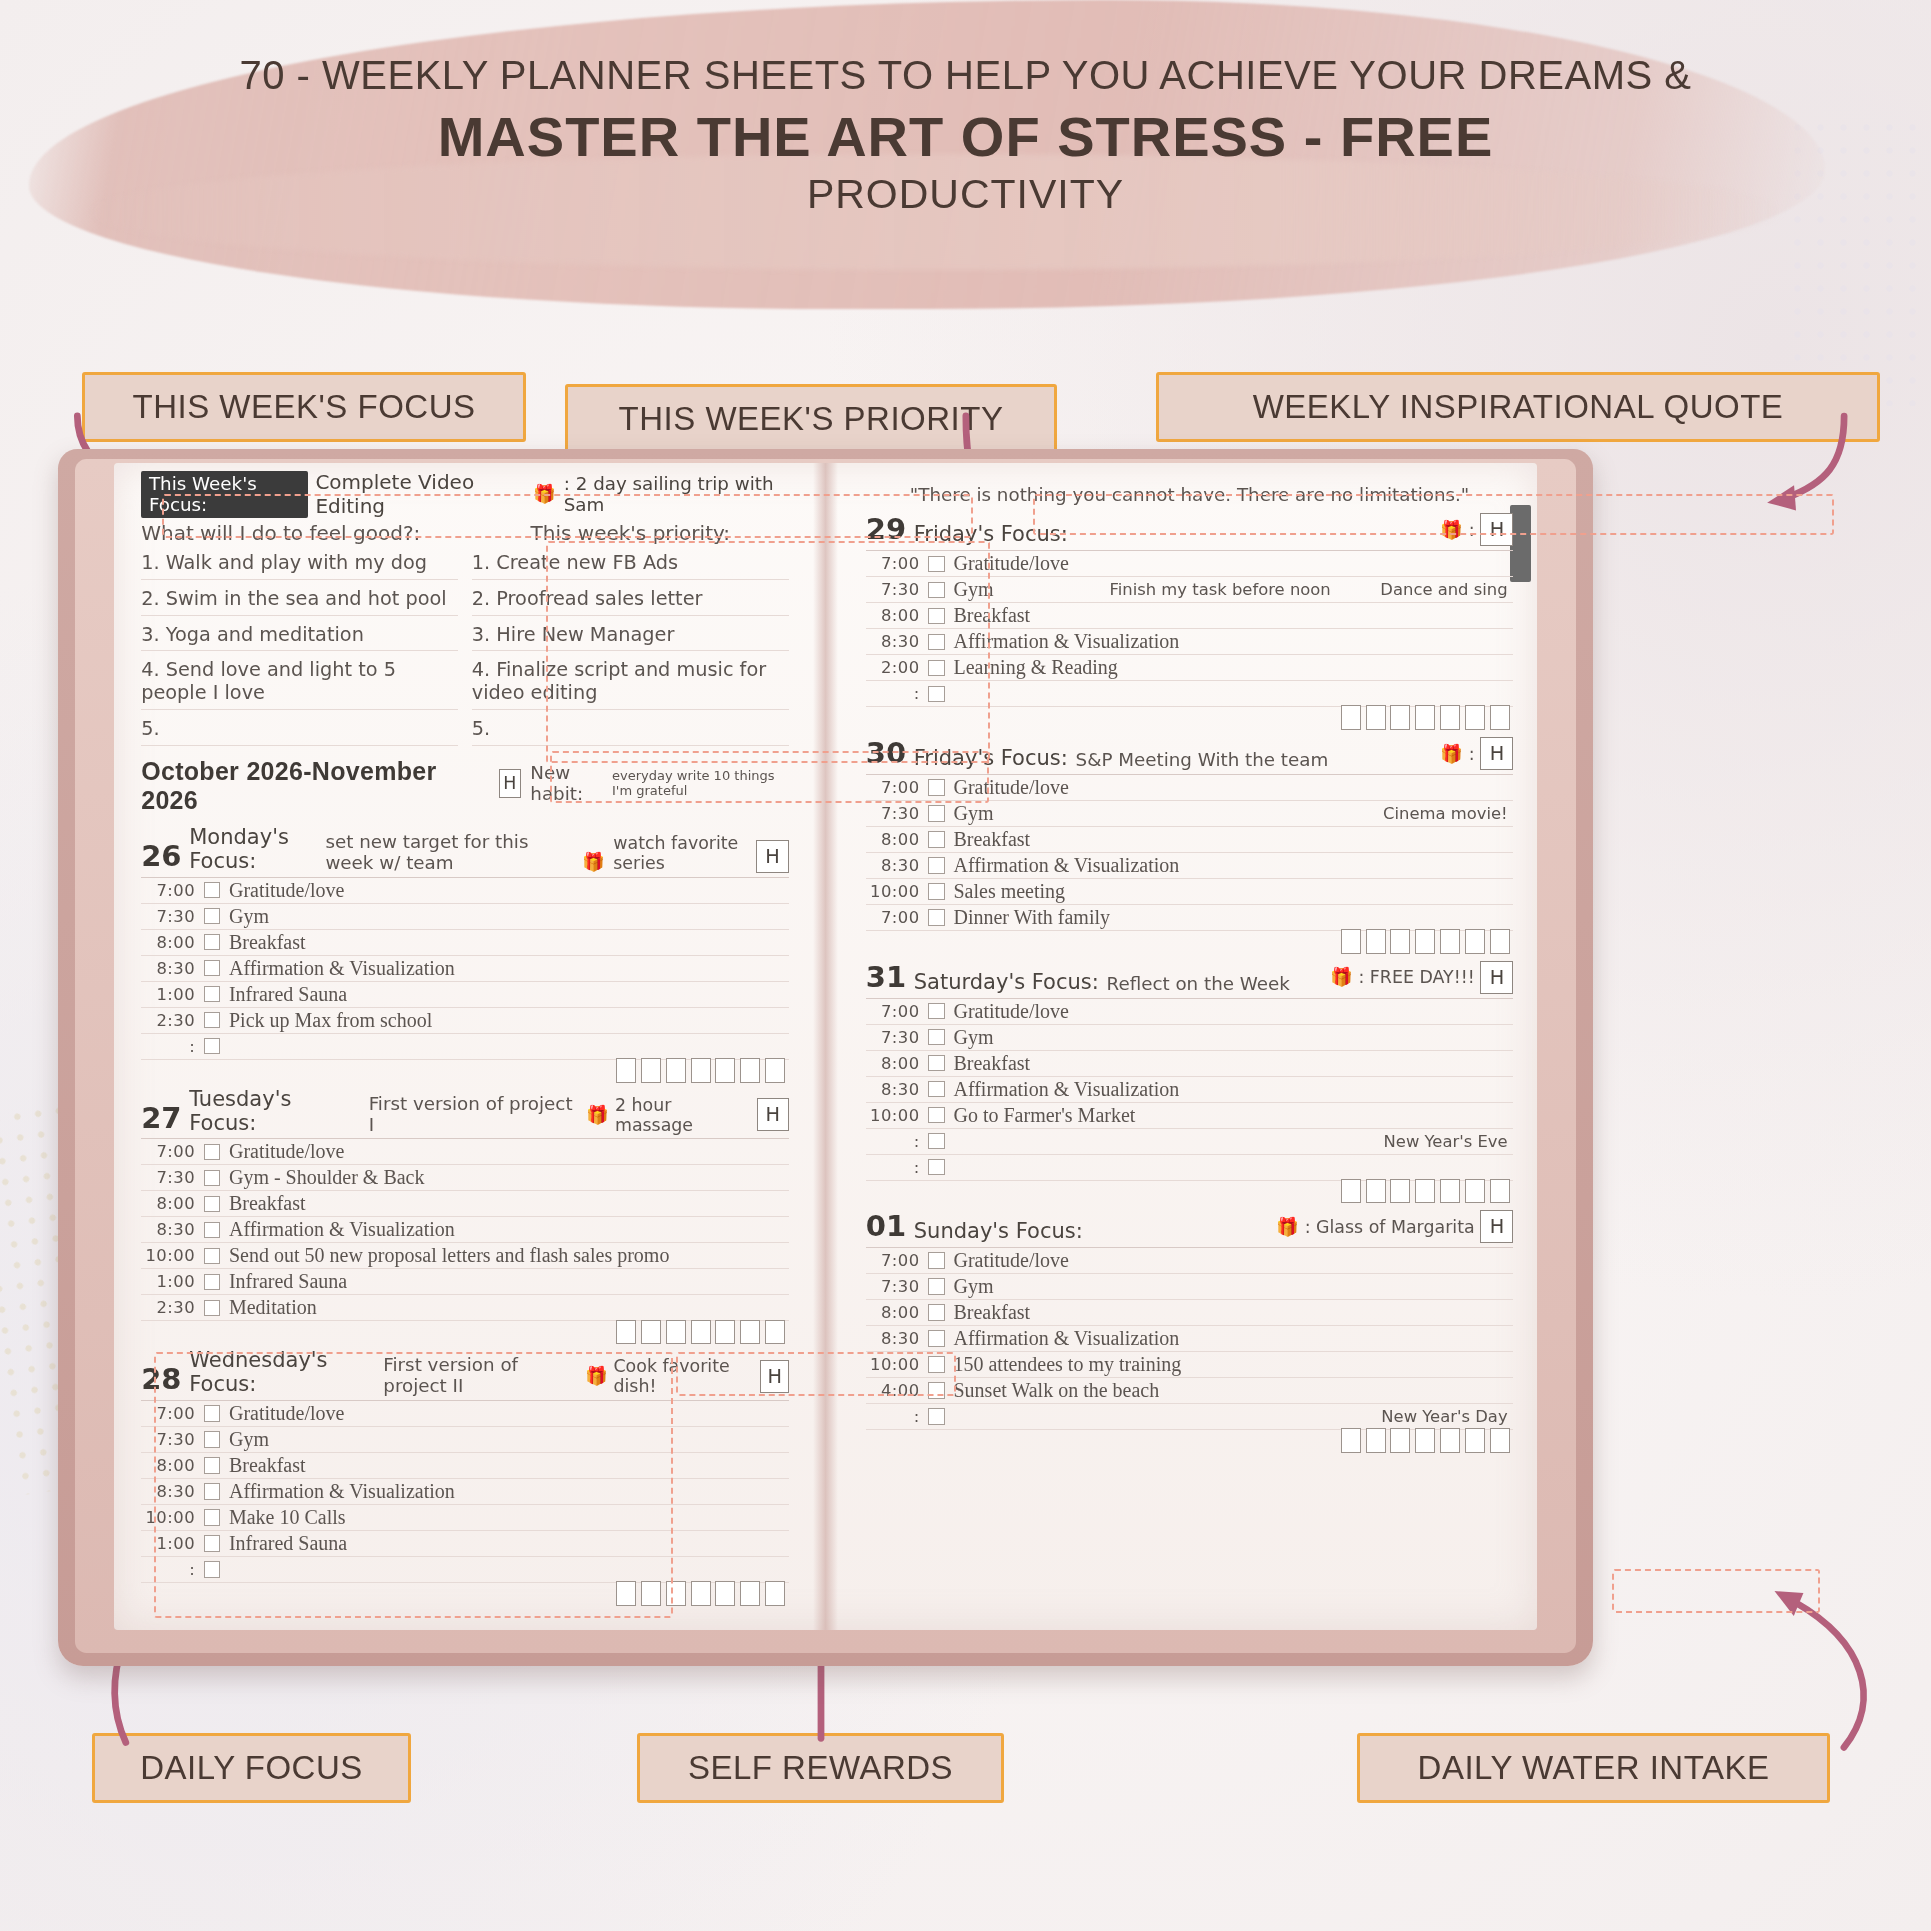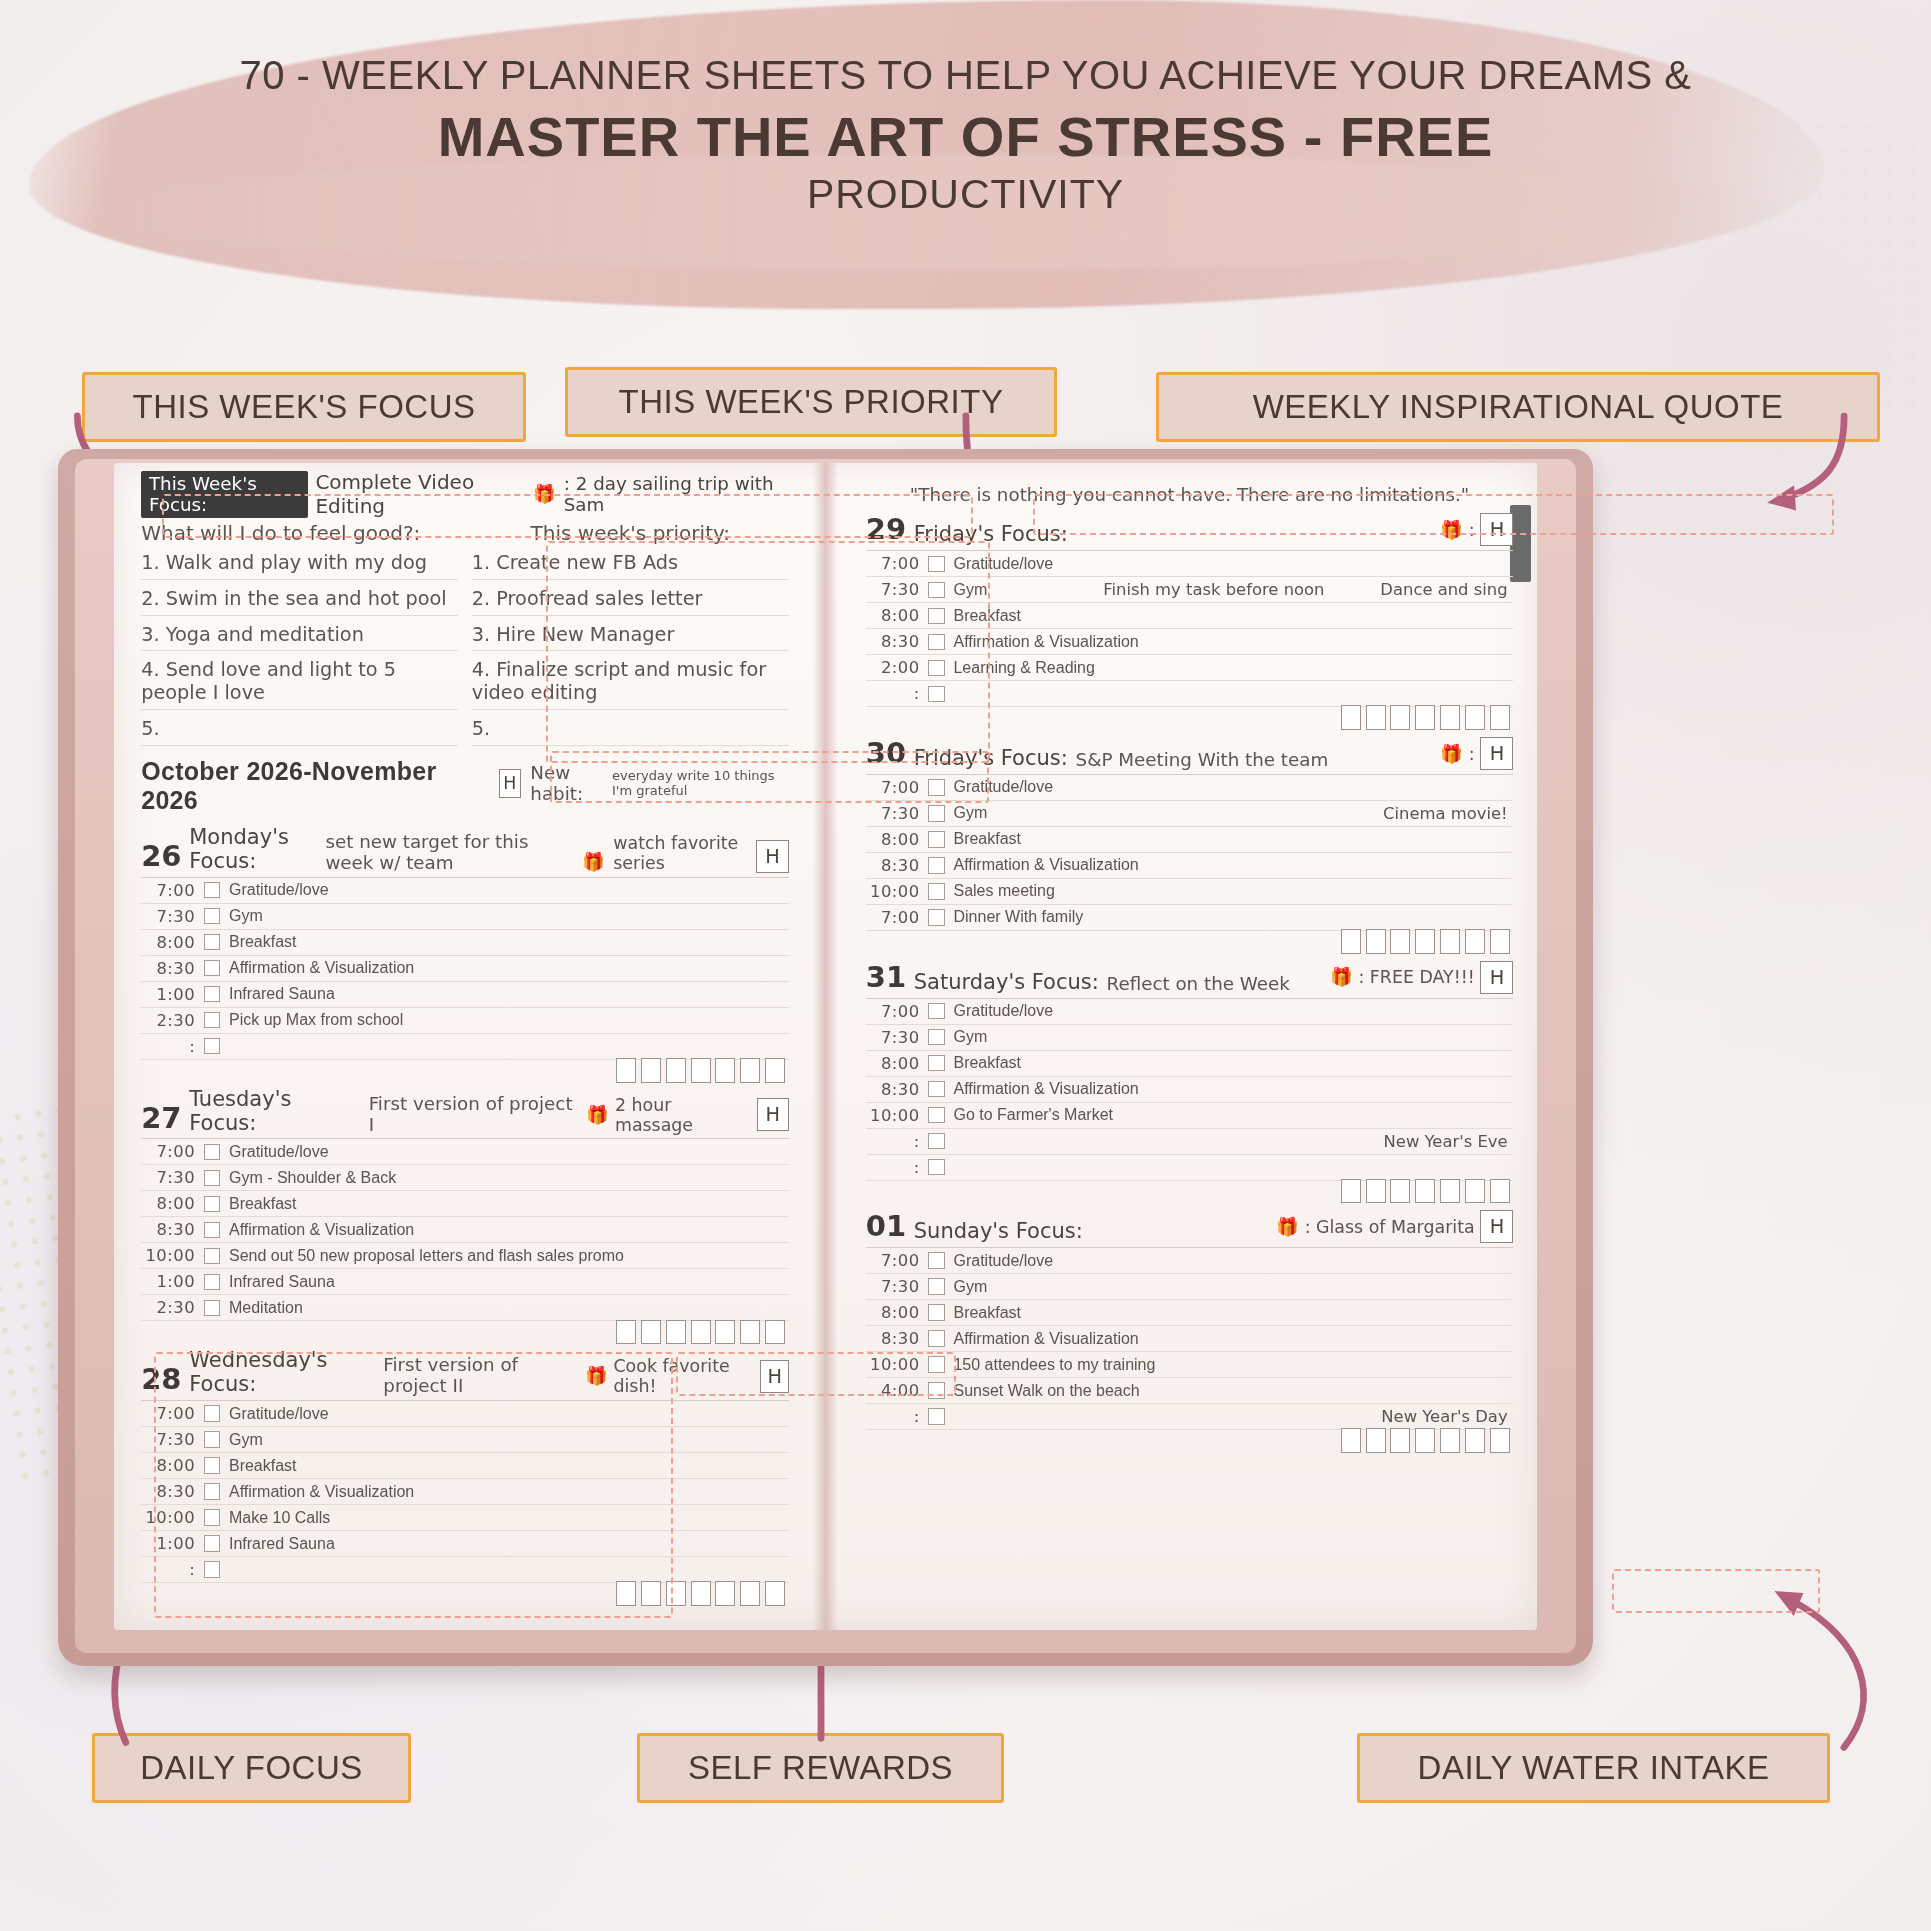--- a/index.html
+++ b/index.html
@@ -77,21 +77,21 @@
   .day-head{display:flex;align-items:flex-end;gap:7.7px;border-bottom:1px solid #d8cac6;padding-bottom:3.9px;}
   .day-num{font-size:29px;color:#3f3a36;font-weight:700;font-family:"DejaVu Sans",sans-serif;}
   .day-label{font-size:21px;color:#4a443f;font-family:"DejaVu Sans",sans-serif;}
   .day-focus{font-size:18.3px;color:#5b5450;font-family:"DejaVu Sans",sans-serif;}
   .day-reward{font-size:17.4px;color:#5b5450;font-family:"DejaVu Sans",sans-serif;}
 
   .slot{display:flex;align-items:center;height:26px;border-bottom:1px solid #e6dad6;}
   .slot .time{width:54px;text-align:right;font-size:16.4px;color:#5b5450;font-family:"DejaVu Sans",sans-serif;
     letter-spacing:0.5px;}
   .slot .cb{width:16.4px;height:16.4px;border:1px solid #a79e98;background:#fff;margin:0 8.7px;flex:none;}
-  .slot .task{font-size:16px;color:#5b5450;font-family:Liberation Sans, sans-serif;white-space:nowrap;}
+  .slot .task{font-size:20px;color:#5b5450;font-family:Liberation Serif, serif;white-space:nowrap;}
   .slot .extra{margin-left:auto;font-size:16.4px;color:#5b5450;font-family:"DejaVu Sans",sans-serif;padding-right:5.8px;}
   .slot .mid{font-size:16.4px;color:#5b5450;font-family:"DejaVu Sans",sans-serif;margin-left:116px;}
 
   .water{display:flex;gap:4.8px;justify-content:flex-end;padding:2.9px 3.9px 0 0;}
   .cup{width:20px;height:20px;border:1px solid #9c938d;border-top:none;
     background:#fff;position:relative;}
   .cup:before{content:"";position:absolute;left:-1px;right:-1px;top:-4.8px;height:3.9px;border:1px solid #9c938d;border-bottom:none;background:#fff;}
 
   .quote{text-align:center;font-size:18.3px;color:#5b5450;font-family:"DejaVu Sans",sans-serif;padding:5.8px 0;}
 
@@ -111,21 +111,21 @@
 
 <div class="title-wrap">
   <div class="t1">70 - WEEKLY PLANNER  SHEETS TO HELP YOU ACHIEVE YOUR DREAMS &amp;</div>
   <div class="t2">MASTER THE ART OF STRESS - FREE</div>
   <div class="t3">PRODUCTIVITY</div>
 </div>
 
 <div class="callout" style="left:82px;top:372px;width:444px;height:70px;">
     <span>THIS WEEK'S FOCUS</span>
   </div>
-<div class="callout" style="left:565px;top:367px;width:492px;height:70px;">
+<div class="callout" style="left:565px;top:384px;width:492px;height:70px;">
     <span>THIS WEEK'S PRIORITY</span>
   </div>
 <div class="callout" style="left:1156px;top:372px;width:724px;height:70px;">
     <span>WEEKLY INSPIRATIONAL QUOTE</span>
   </div>
 <div class="callout" style="left:608px;top:941px;width:290px;height:70px;">
     <span>NEW HABIT</span>
   </div>
 <div class="callout" style="left:92px;top:1733px;width:319px;height:70px;">
     <span>DAILY FOCUS</span>

